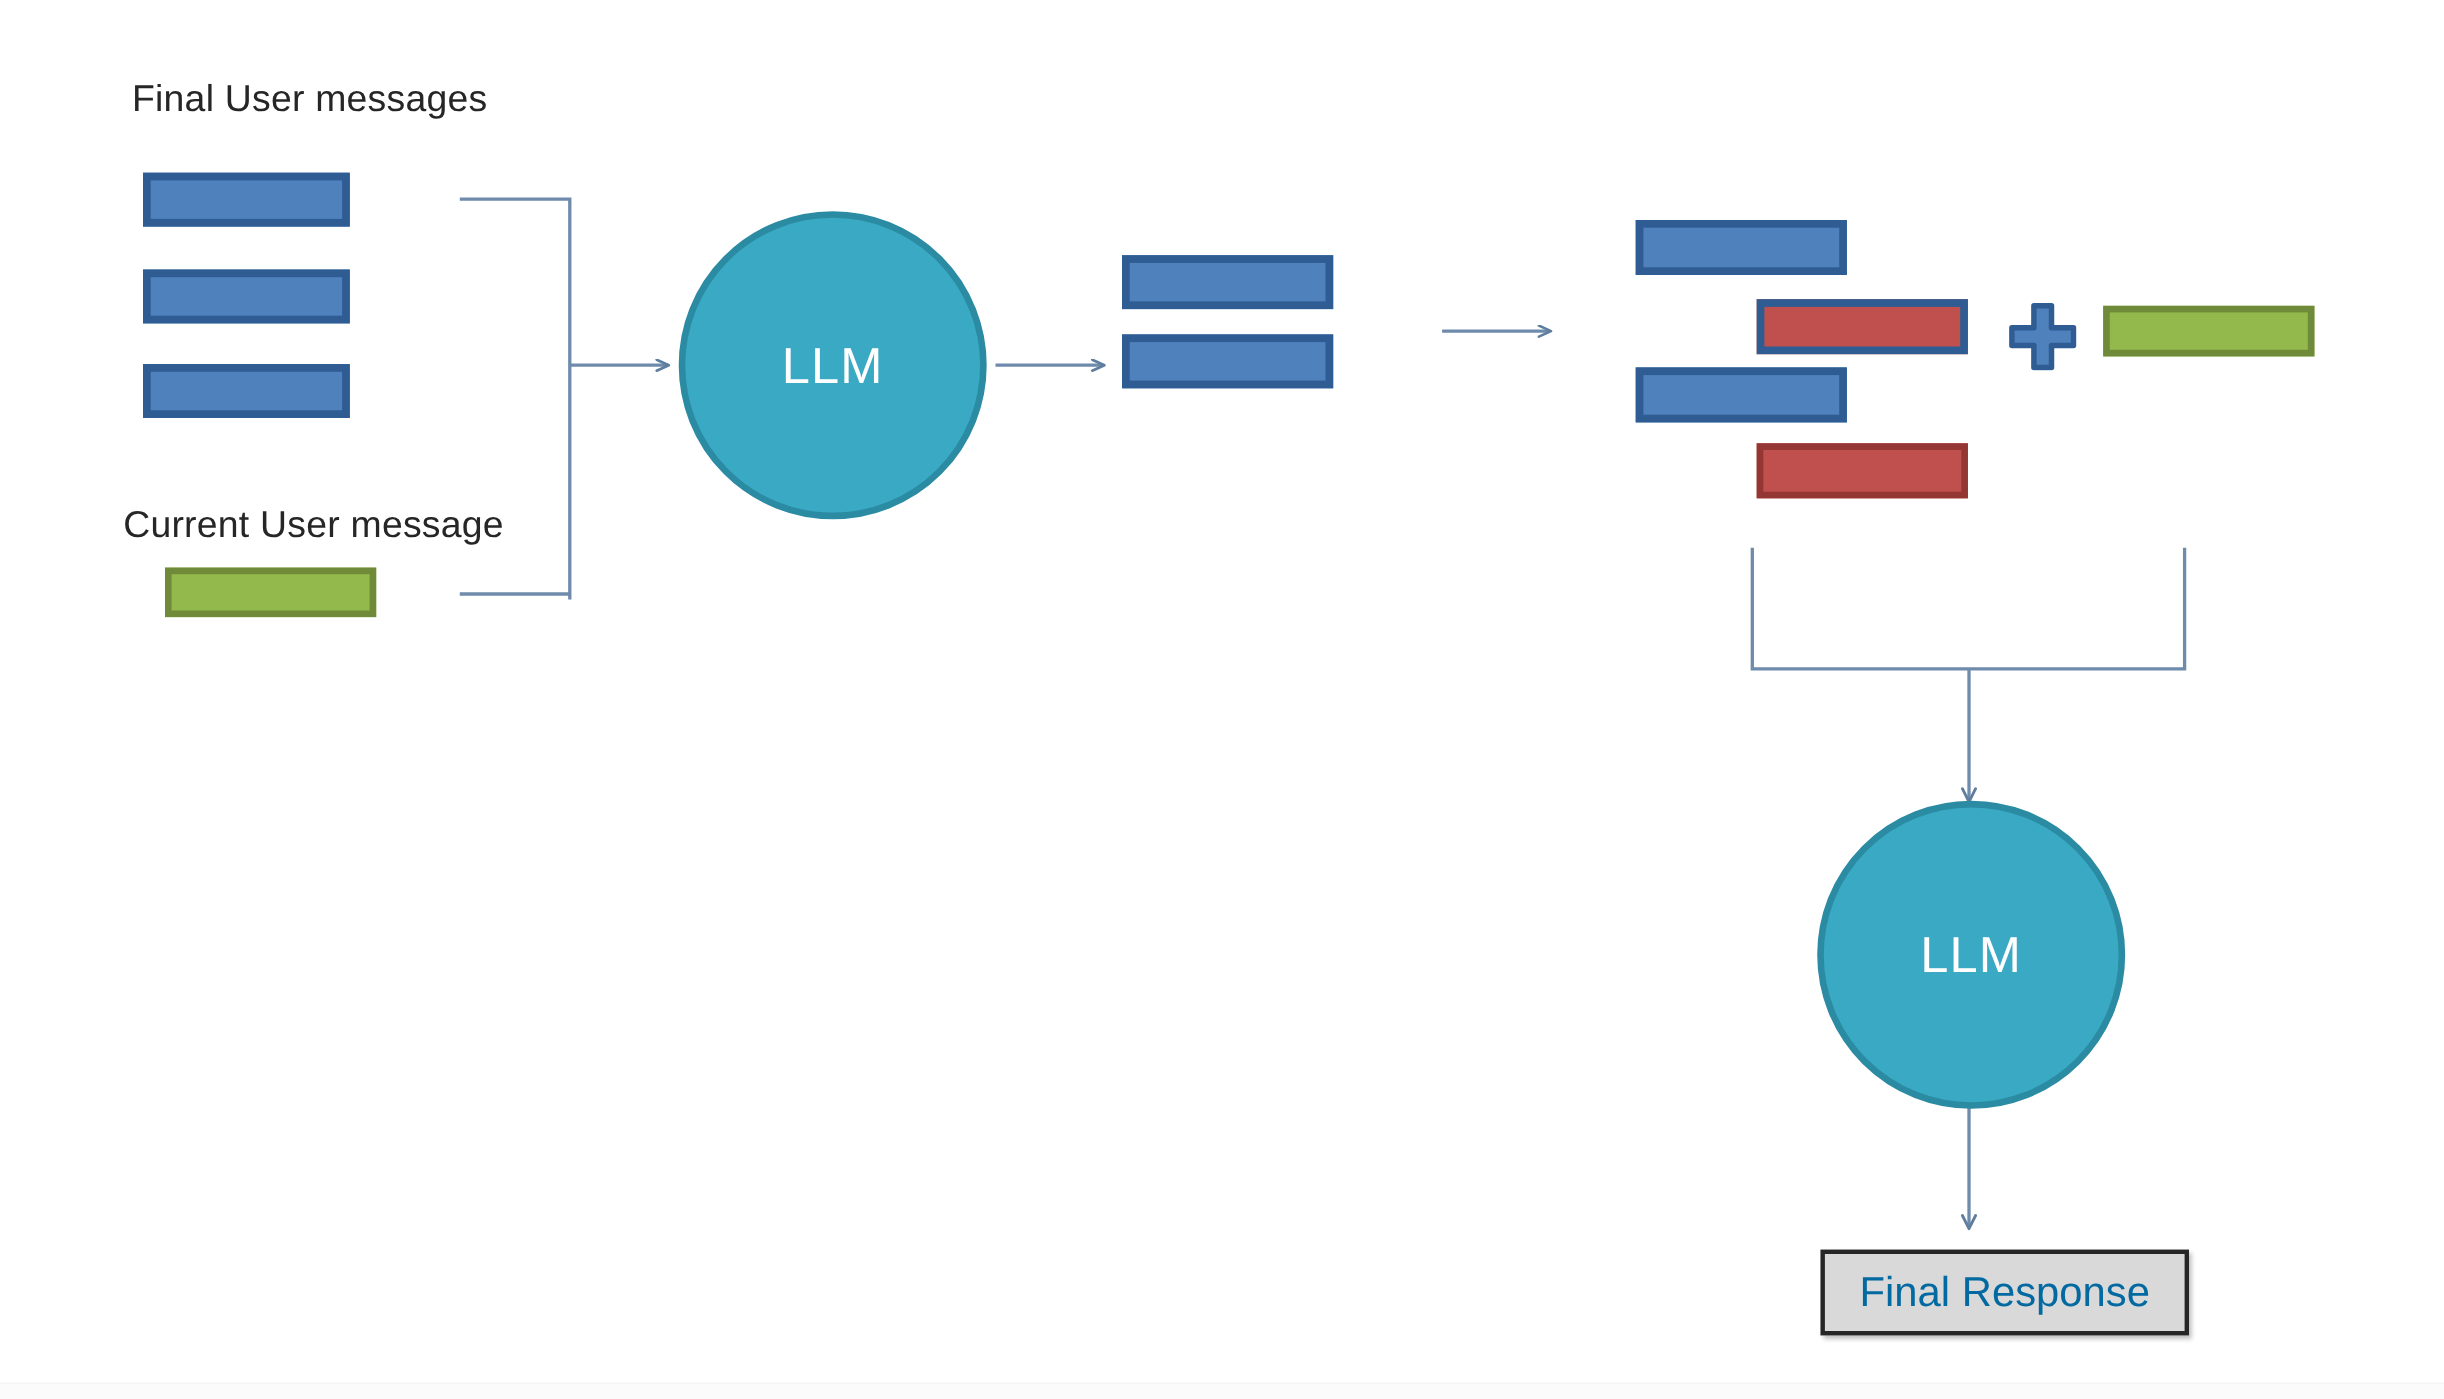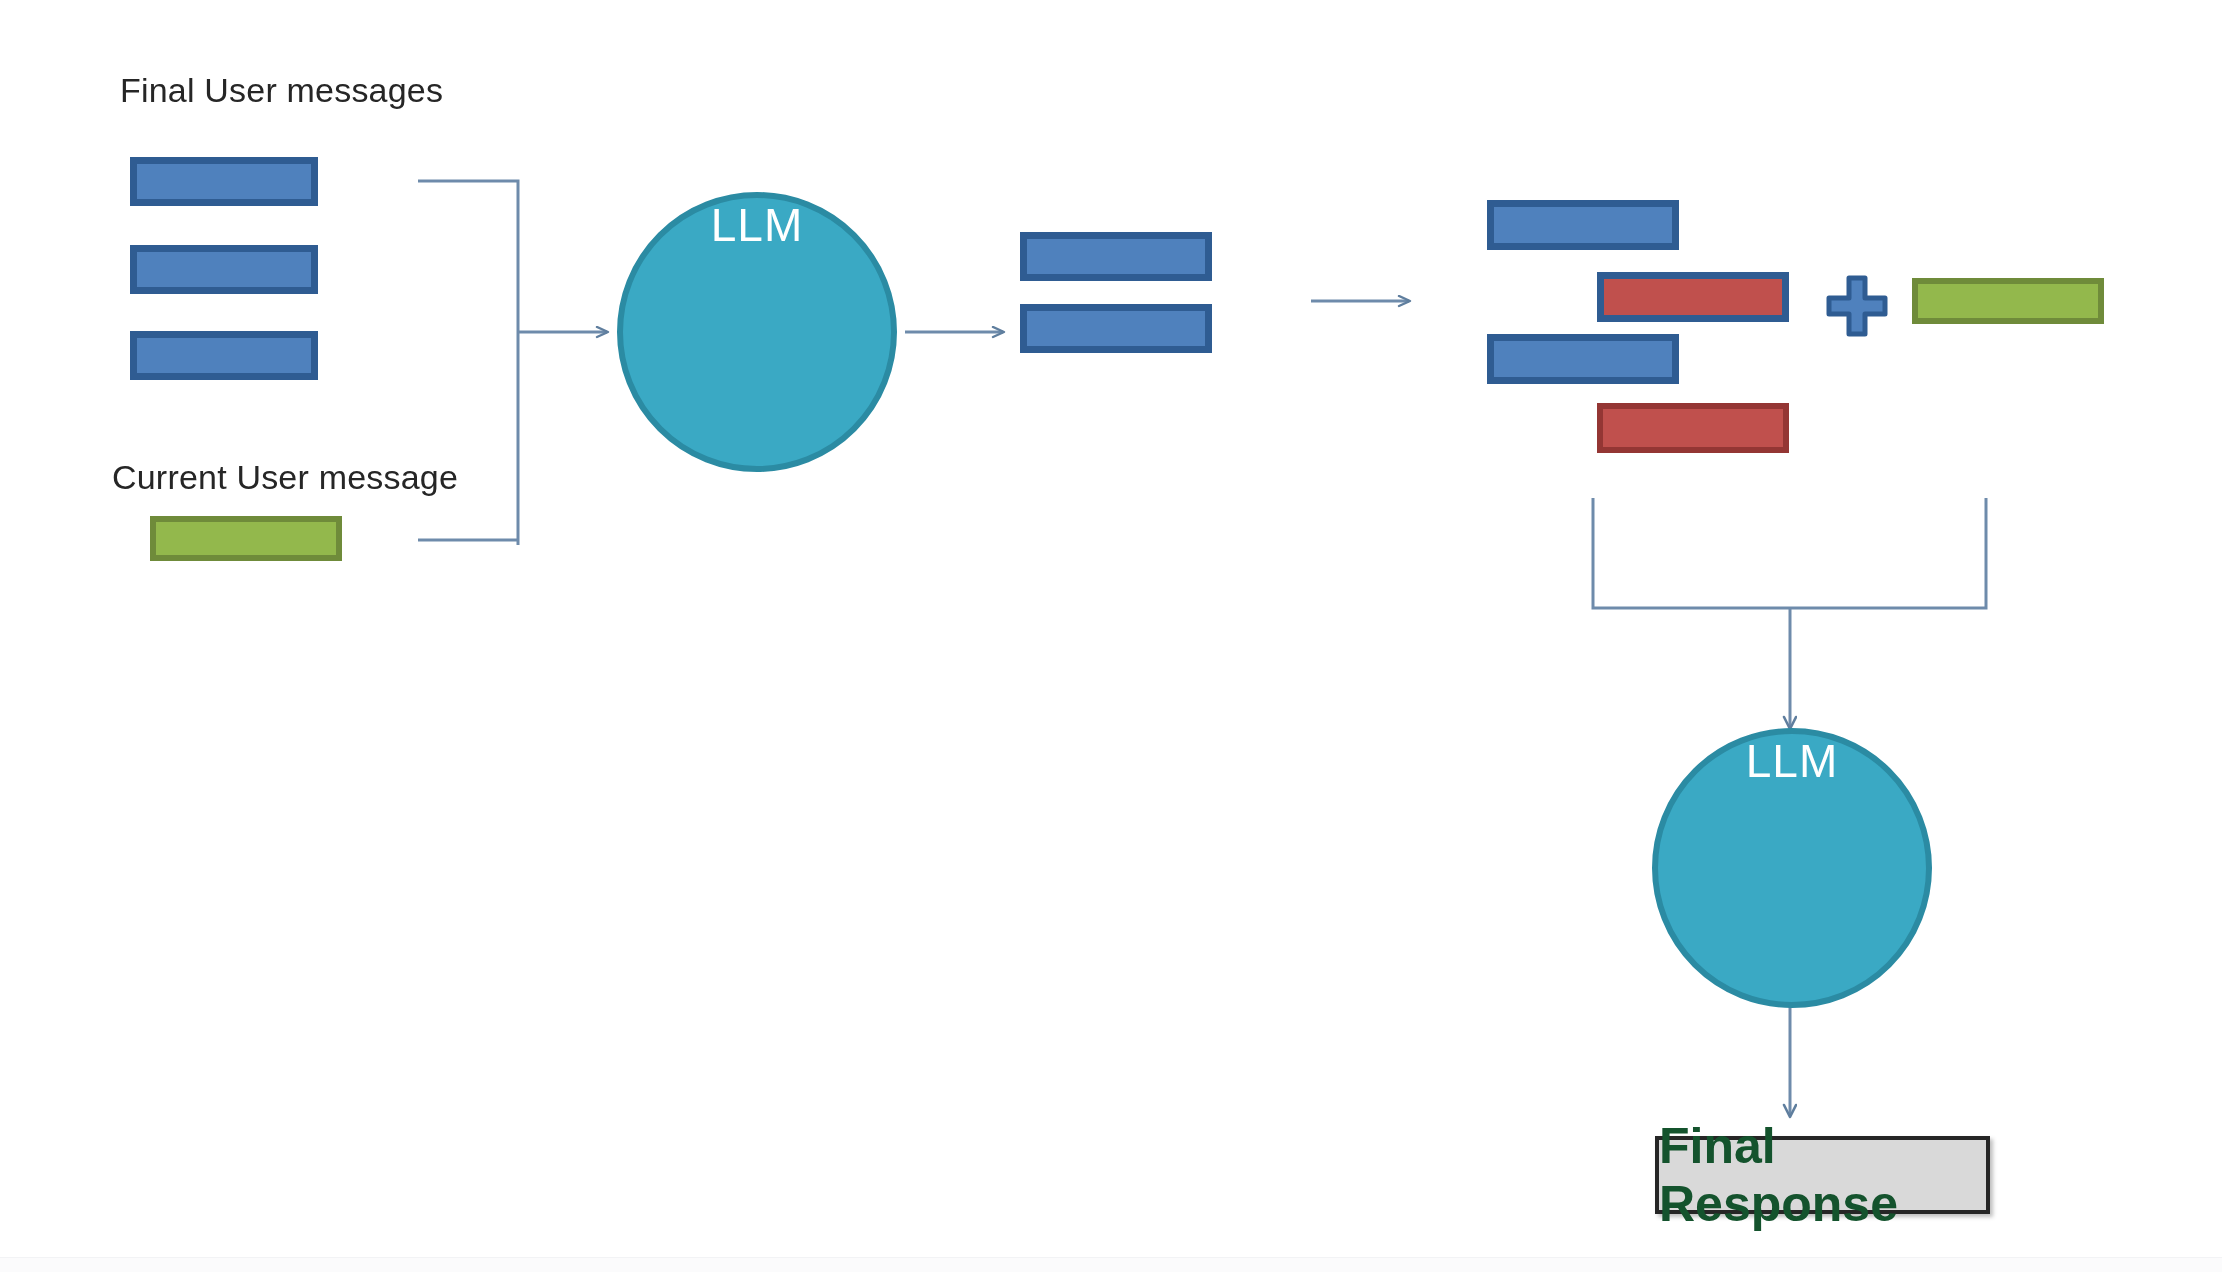--- a/index.html
+++ b/index.html
@@ -52,20 +52,21 @@
     border: 7px solid #2f5c92;
   }
 
   
   .llm-circle {
     position: absolute;
     border-radius: 50%;
     background: #3aa9c4;
     border: 6px solid #2b8ba3;
     display: flex;
+    align-items: center;
     justify-content: center;
     box-sizing: border-box;
   }
   .llm-circle .llm-text {
     color: #ffffff;
     font-size: 46px;
     font-weight: 400;
     letter-spacing: 1px;
   }
 
@@ -74,23 +75,22 @@
     position: absolute;
     box-sizing: border-box;
     background: #d9d9d9;
     border: 4px solid #262626;
     display: flex;
     align-items: center;
     justify-content: center;
     box-shadow: 3px 3px 4px rgba(0,0,0,0.25);
   }
   .final-box .final-text {
-    color: #14532d;
-    font-size: 50px;
-    font-weight: bold;
+    color: #0369a1;
+    font-size: 38px;
   }
 
   
   #wires {
     position: absolute;
     left: 0;
     top: 0;
     width: 2222px;
     height: 1272px;
     pointer-events: none;

